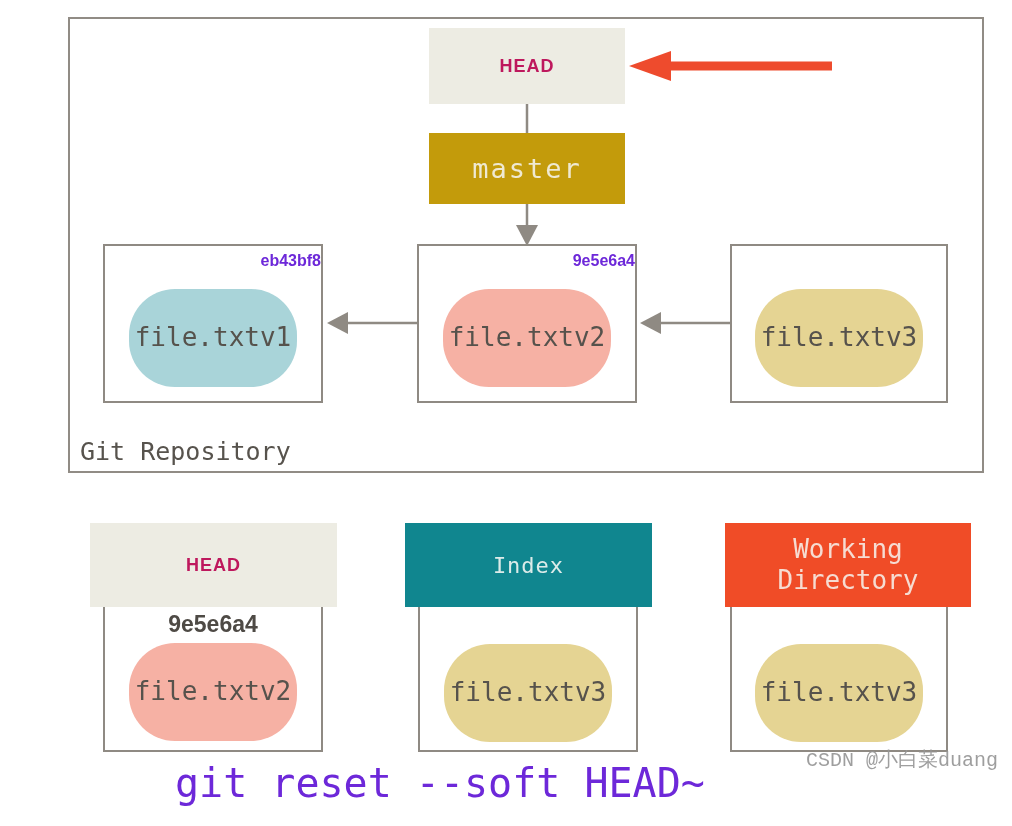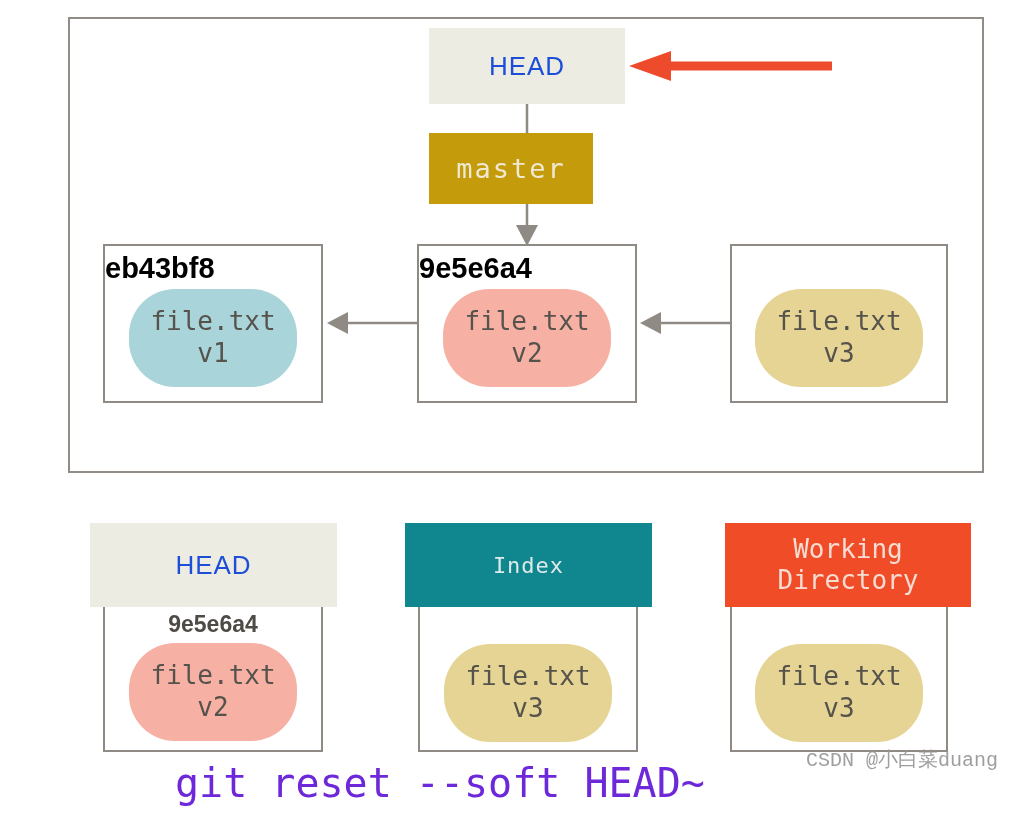--- a/index.html
+++ b/index.html
@@ -17,43 +17,43 @@
   .repo-label {
     left:80px; top:437px; font-size:25px; color:#57534d; letter-spacing:0px;
   }
 
   
   .head-box {
     left:429px; top:28px; width:196px; height:76px; background:#edece3;
     display:flex; align-items:center; justify-content:center;
   }
   .head-box span, .area-header.light span {
-    font-family:"Liberation Sans", sans-serif; font-weight:400;
-    font-size:26px; color:#1d4ed8; letter-spacing:1px;
+    font-family:"Liberation Sans", sans-serif; font-weight:700;
+    font-size:18px; color:#be185d; letter-spacing:1px;
   }
   .master-box {
-    left:429px; top:133px; width:164px; height:71px; background:#c39b0b;
+    left:429px; top:133px; width:196px; height:71px; background:#c39b0b;
     display:flex; align-items:center; justify-content:center;
   }
   .master-box span { font-size:27px; color:#efe9d2; letter-spacing:2px; }
 
   
   .commit-box {
     top:244px; width:220px; height:159px; background:#ffffff;
     border:2px solid #8f8a83; box-sizing:border-box;
   }
   .commit-hash {
-    margin-top:6px; text-align:left;
+    margin-top:6px; text-align:right;
     font-family:"Liberation Sans", sans-serif; font-weight:700;
-    font-size:29px; color:#000000;
+    font-size:16px; color:#6d28d9;
   }
   .pill {
     position:absolute; left:50%; transform:translateX(-50%);
     width:168px; height:98px; border-radius:46px;
-    display:flex; flex-direction:column; align-items:center; justify-content:center;
+    display:flex; flex-direction:row; align-items:center; justify-content:center;
     font-size:26px; line-height:1.22; color:#56524c; text-align:center;
   }
   .commit-box .pill { top:43px; }
 
   
   .area-header {
     top:523px; height:84px; display:flex; align-items:center; justify-content:center;
     text-align:center; z-index:2; box-sizing:border-box;
   }
   .area-header.light { background:#edece3; }
@@ -82,20 +82,21 @@
   }
 
   svg.overlay { position:absolute; left:0; top:0; z-index:4; pointer-events:none; }
 </style>
 </head>
 <body>
 
 <div class="canvas">
 
   <div class="abs repo-box"></div>
+  <div class="abs repo-label">Git Repository</div>
 
   <div class="abs head-box" style="background: rgb(237, 236, 227);">
     <span>HEAD</span>
   </div>
 
   <div class="abs master-box" style="background: rgb(195, 155, 11);">
     <span>master</span>
   </div>
 
   <div class="abs commit-box" style="left:103px;">

